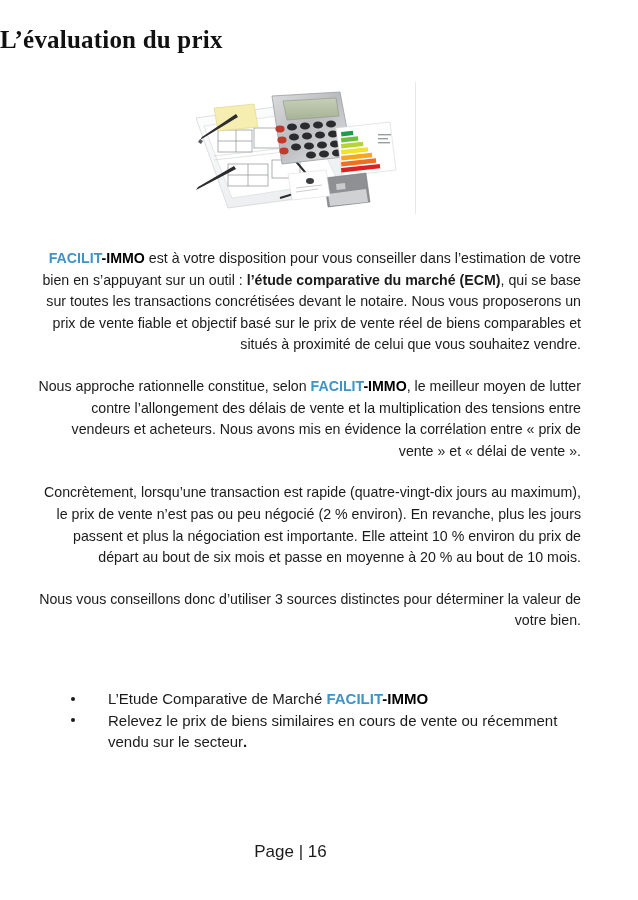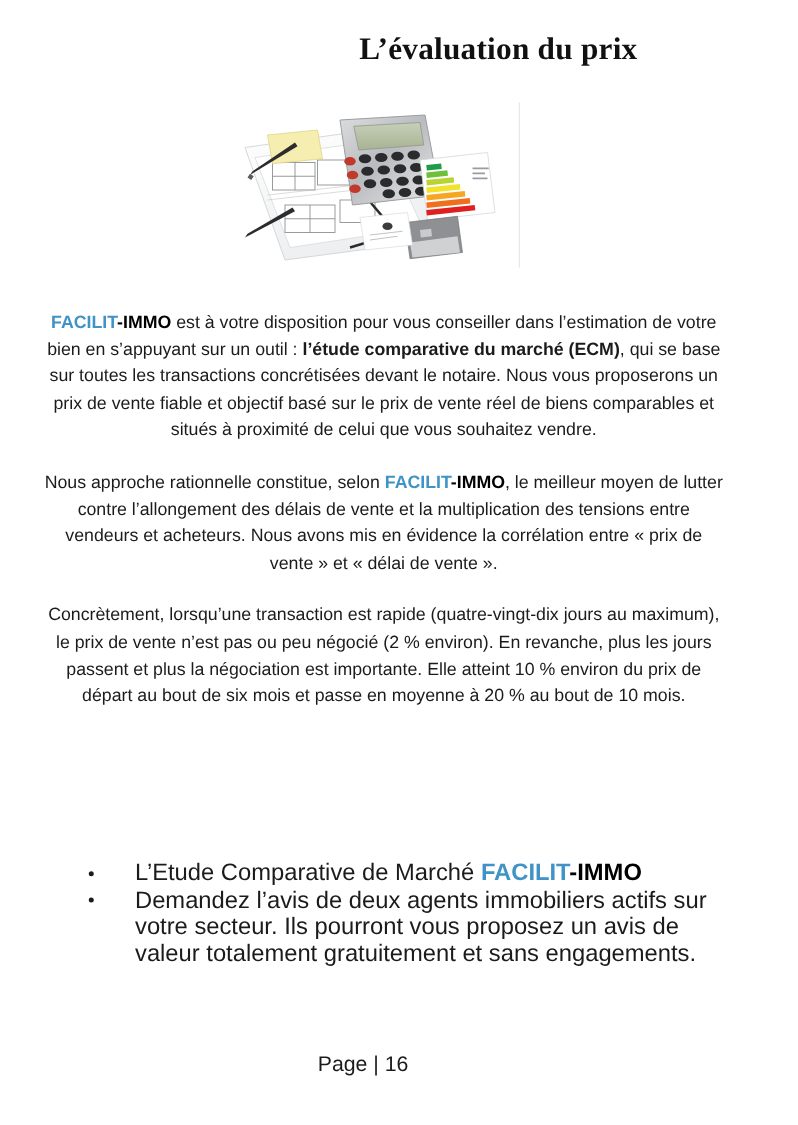--- a/index.html
+++ b/index.html
@@ -16,21 +16,21 @@
     color: #000000;
     -webkit-font-smoothing: antialiased;
   }
 
   
   .page-title {
     position: absolute;
     top: 26px;
     left: 0;
     width: 510px;
-    text-align: right;
+    text-align: left;
     font-family: "Liberation Serif", serif;
     font-weight: bold;
     font-size: 25px;
     letter-spacing: 0.2px;
     color: #111111;
   }
 
   
   .hero {
     position: absolute;
@@ -58,21 +58,21 @@
     position: absolute;
     left: 33px;
     top: 248px;
     width: 548px;
     font-size: 14.2px;
     line-height: 21.6px;
     color: #1b1b1b;
   }
   .para {
     margin: 0 0 20px 0;
-    text-align: center;
+    text-align: right;
   }
   .para:last-child { margin-bottom: 0; }
   .b { font-weight: bold; }
   .brand-f {
     color: #3f93c6;
     font-weight: bold;
   }
   .brand-i {
     color: #000000;
     font-weight: bold;
@@ -80,21 +80,21 @@
 
   
   .bullets {
     position: absolute;
     left: 33px;
     top: 688px;
     width: 548px;
     margin: 0;
     padding: 0;
     list-style: none;
-    font-size: 19px;
+    font-size: 15px;
     line-height: 21.6px;
     color: #1b1b1b;
   }
   .bullets li {
     position: relative;
     padding-left: 75px;
     margin-bottom: 0px;
   }
   .bullets li .dot {
     position: absolute;
@@ -246,25 +246,26 @@
 </div>
 
 <div class="body-text">
 
   <p class="para"><span class="brand-f">FACILIT</span><span class="brand-i">-IMMO</span><span> est à votre disposition pour vous conseiller dans l’estimation de votre bien en s’appuyant sur un outil : </span><span class="b">l’étude comparative du marché (ECM)</span><span>, qui se base sur toutes les transactions concrétisées devant le notaire. Nous vous proposerons un prix de vente fiable et objectif basé sur le prix de vente réel de biens comparables et situés à proximité de celui que vous souhaitez vendre.</span></p>
 
   <p class="para"><span>Nous approche rationnelle constitue, selon </span><span class="brand-f">FACILIT</span><span class="brand-i">-IMMO</span><span>, le meilleur moyen de lutter contre l’allongement des délais de vente et la multiplication des tensions entre vendeurs et acheteurs. Nous avons mis en évidence la corrélation entre « prix de vente » et « délai de vente ».</span></p>
 
   <p class="para">Concrètement, lorsqu’une transaction est rapide (quatre-vingt-dix jours au maximum), le prix de vente n’est pas ou peu négocié (2 % environ). En revanche, plus les jours passent et plus la négociation est importante. Elle atteint 10 % environ du prix de départ au bout de six mois et passe en moyenne à 20 % au bout de 10 mois.</p>
 
+  <p class="para">Nous vous conseillons donc d’utiliser 3 sources distinctes pour déterminer la valeur de votre bien.</p>
 
 </div>
 
 <ul class="bullets">
   <li>
     <span class="dot"></span><span>L’Etude Comparative de Marché </span><span class="brand-f">FACILIT</span><span class="brand-i">-IMMO</span>
   </li>
   <li>
-    <span class="dot"></span><span>Demandez l’avis de deux agents immobiliers actifs sur votre secteur. Ils pourront vous proposez un avis de valeur totalement gratuitement et sans engagements.</span>
+    <span class="dot"></span><span>Relevez le prix de biens similaires en cours de vente ou récemment vendu sur le secteur</span><span class="b">.</span>
   </li>
 </ul>
 
 <div class="footer">Page  |  16</div>
 
 </body></html>

